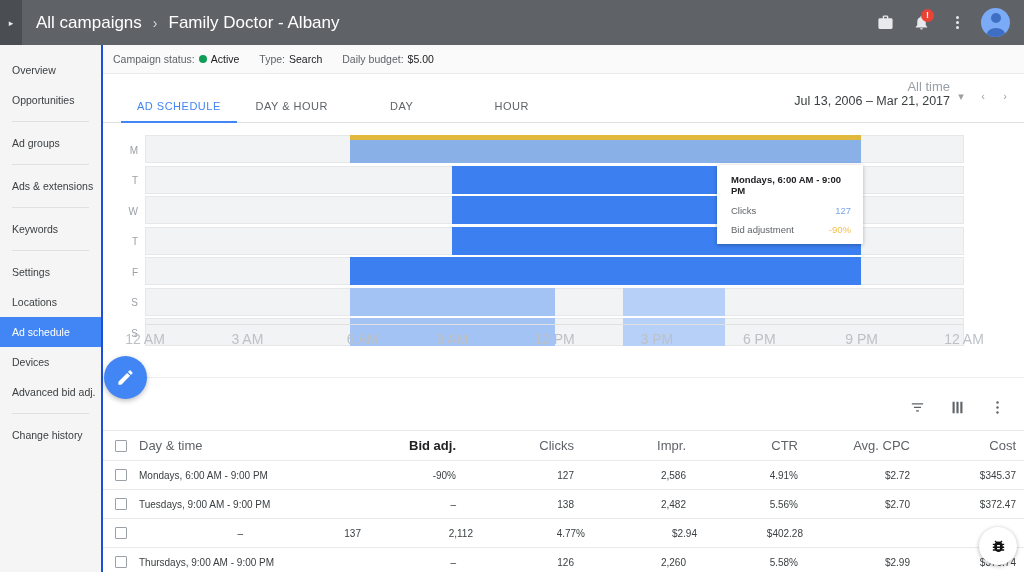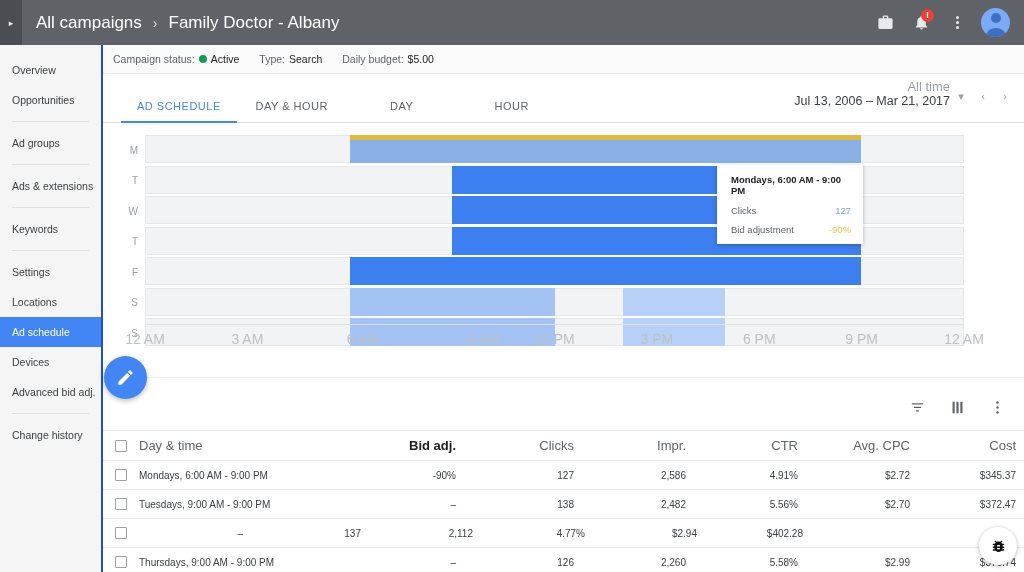--- a/index.html
+++ b/index.html
@@ -312,21 +312,21 @@
         <div class="crow-label">S</div>
         <div class="seg" style="left: 25%; width: 25%; background: rgb(163, 195, 245);"></div>
         <div class="seg" style="left: 58.3333%; width: 12.5%; background: rgb(182, 208, 248);"></div>
       </div>
     </div>
   <div class="axisline"></div>
   <div class="xaxis" id="x-axis">
       <div class="xtick" style="left: 0%;">12 AM</div>
       <div class="xtick" style="left: 12.5%;">3 AM</div>
       <div class="xtick" style="left: 25%; margin-left: 13px;">6 AM</div>
-      <div class="xtick" style="left: 37.5%; margin-left: 31px;">9 AM</div>
+      <div class="xtick" style="left: 37.5%;">9 AM</div>
       <div class="xtick" style="left: 50%;">12 PM</div>
       <div class="xtick" style="left: 62.5%;">3 PM</div>
       <div class="xtick" style="left: 75%;">6 PM</div>
       <div class="xtick" style="left: 87.5%;">9 PM</div>
       <div class="xtick" style="left: 100%;">12 AM</div>
     </div>
 </div>
 
 <div class="tooltip">
   <div class="tt-title">Mondays, 6:00 AM - 9:00 PM</div>

